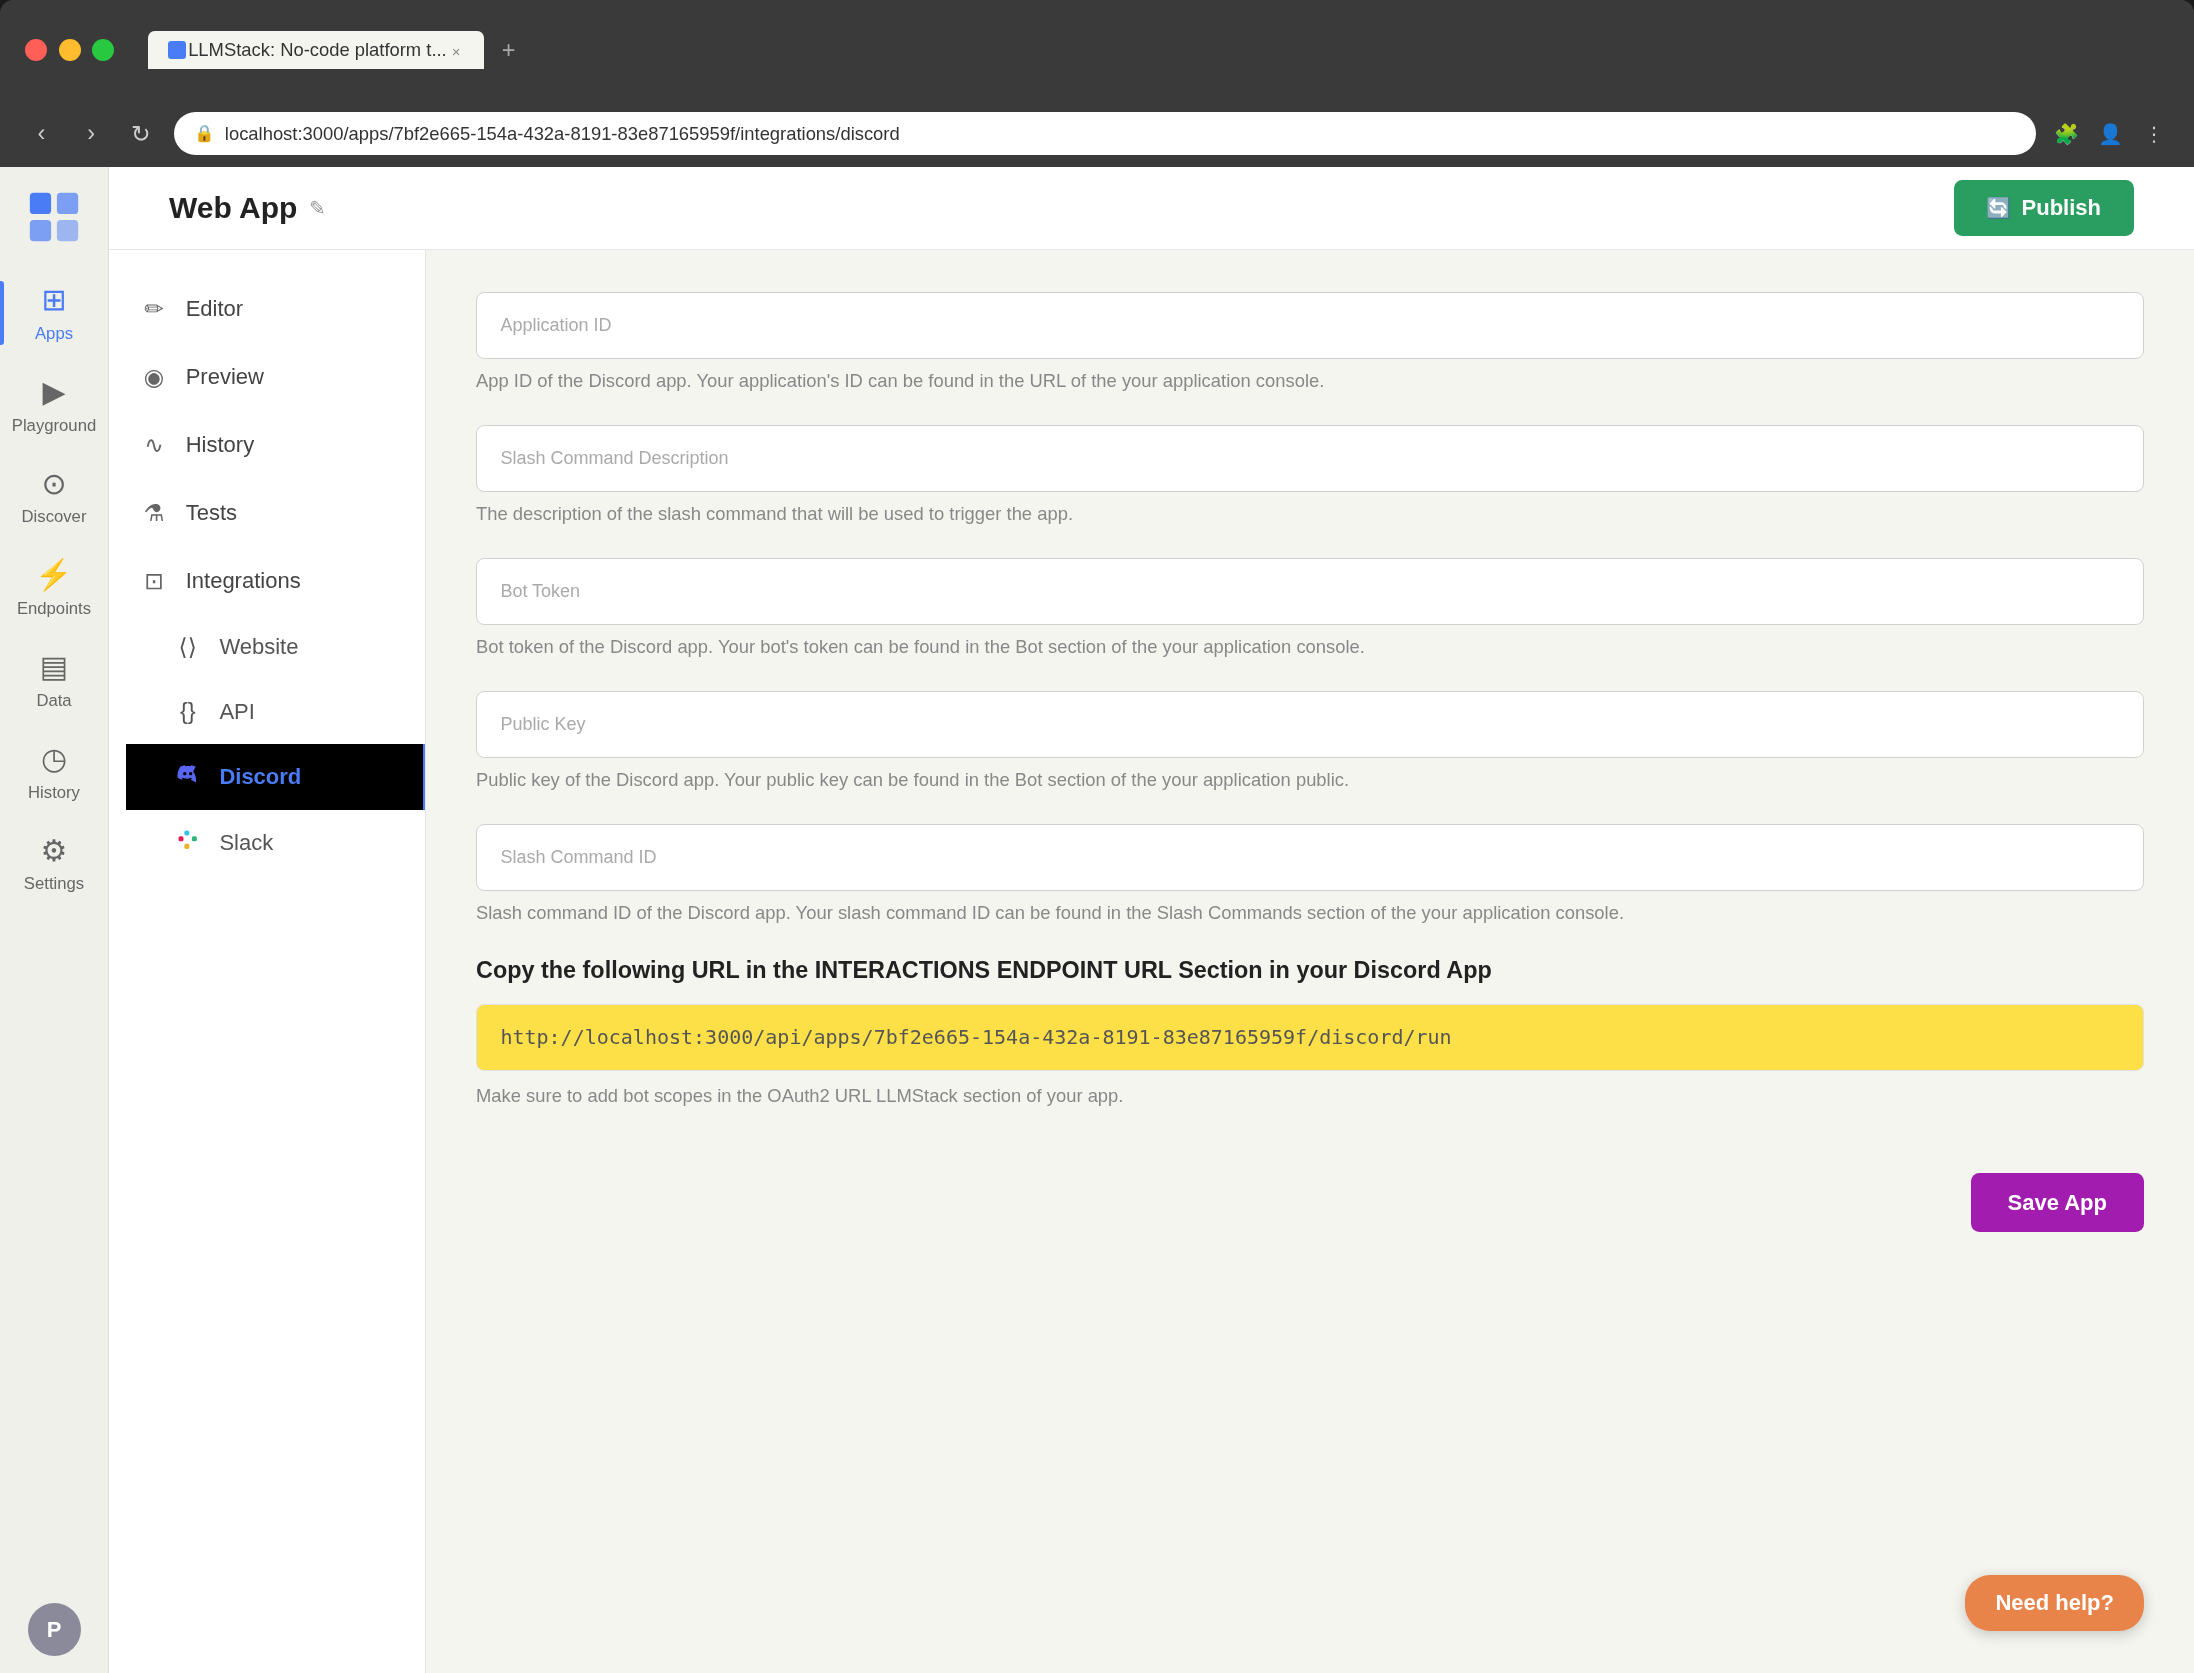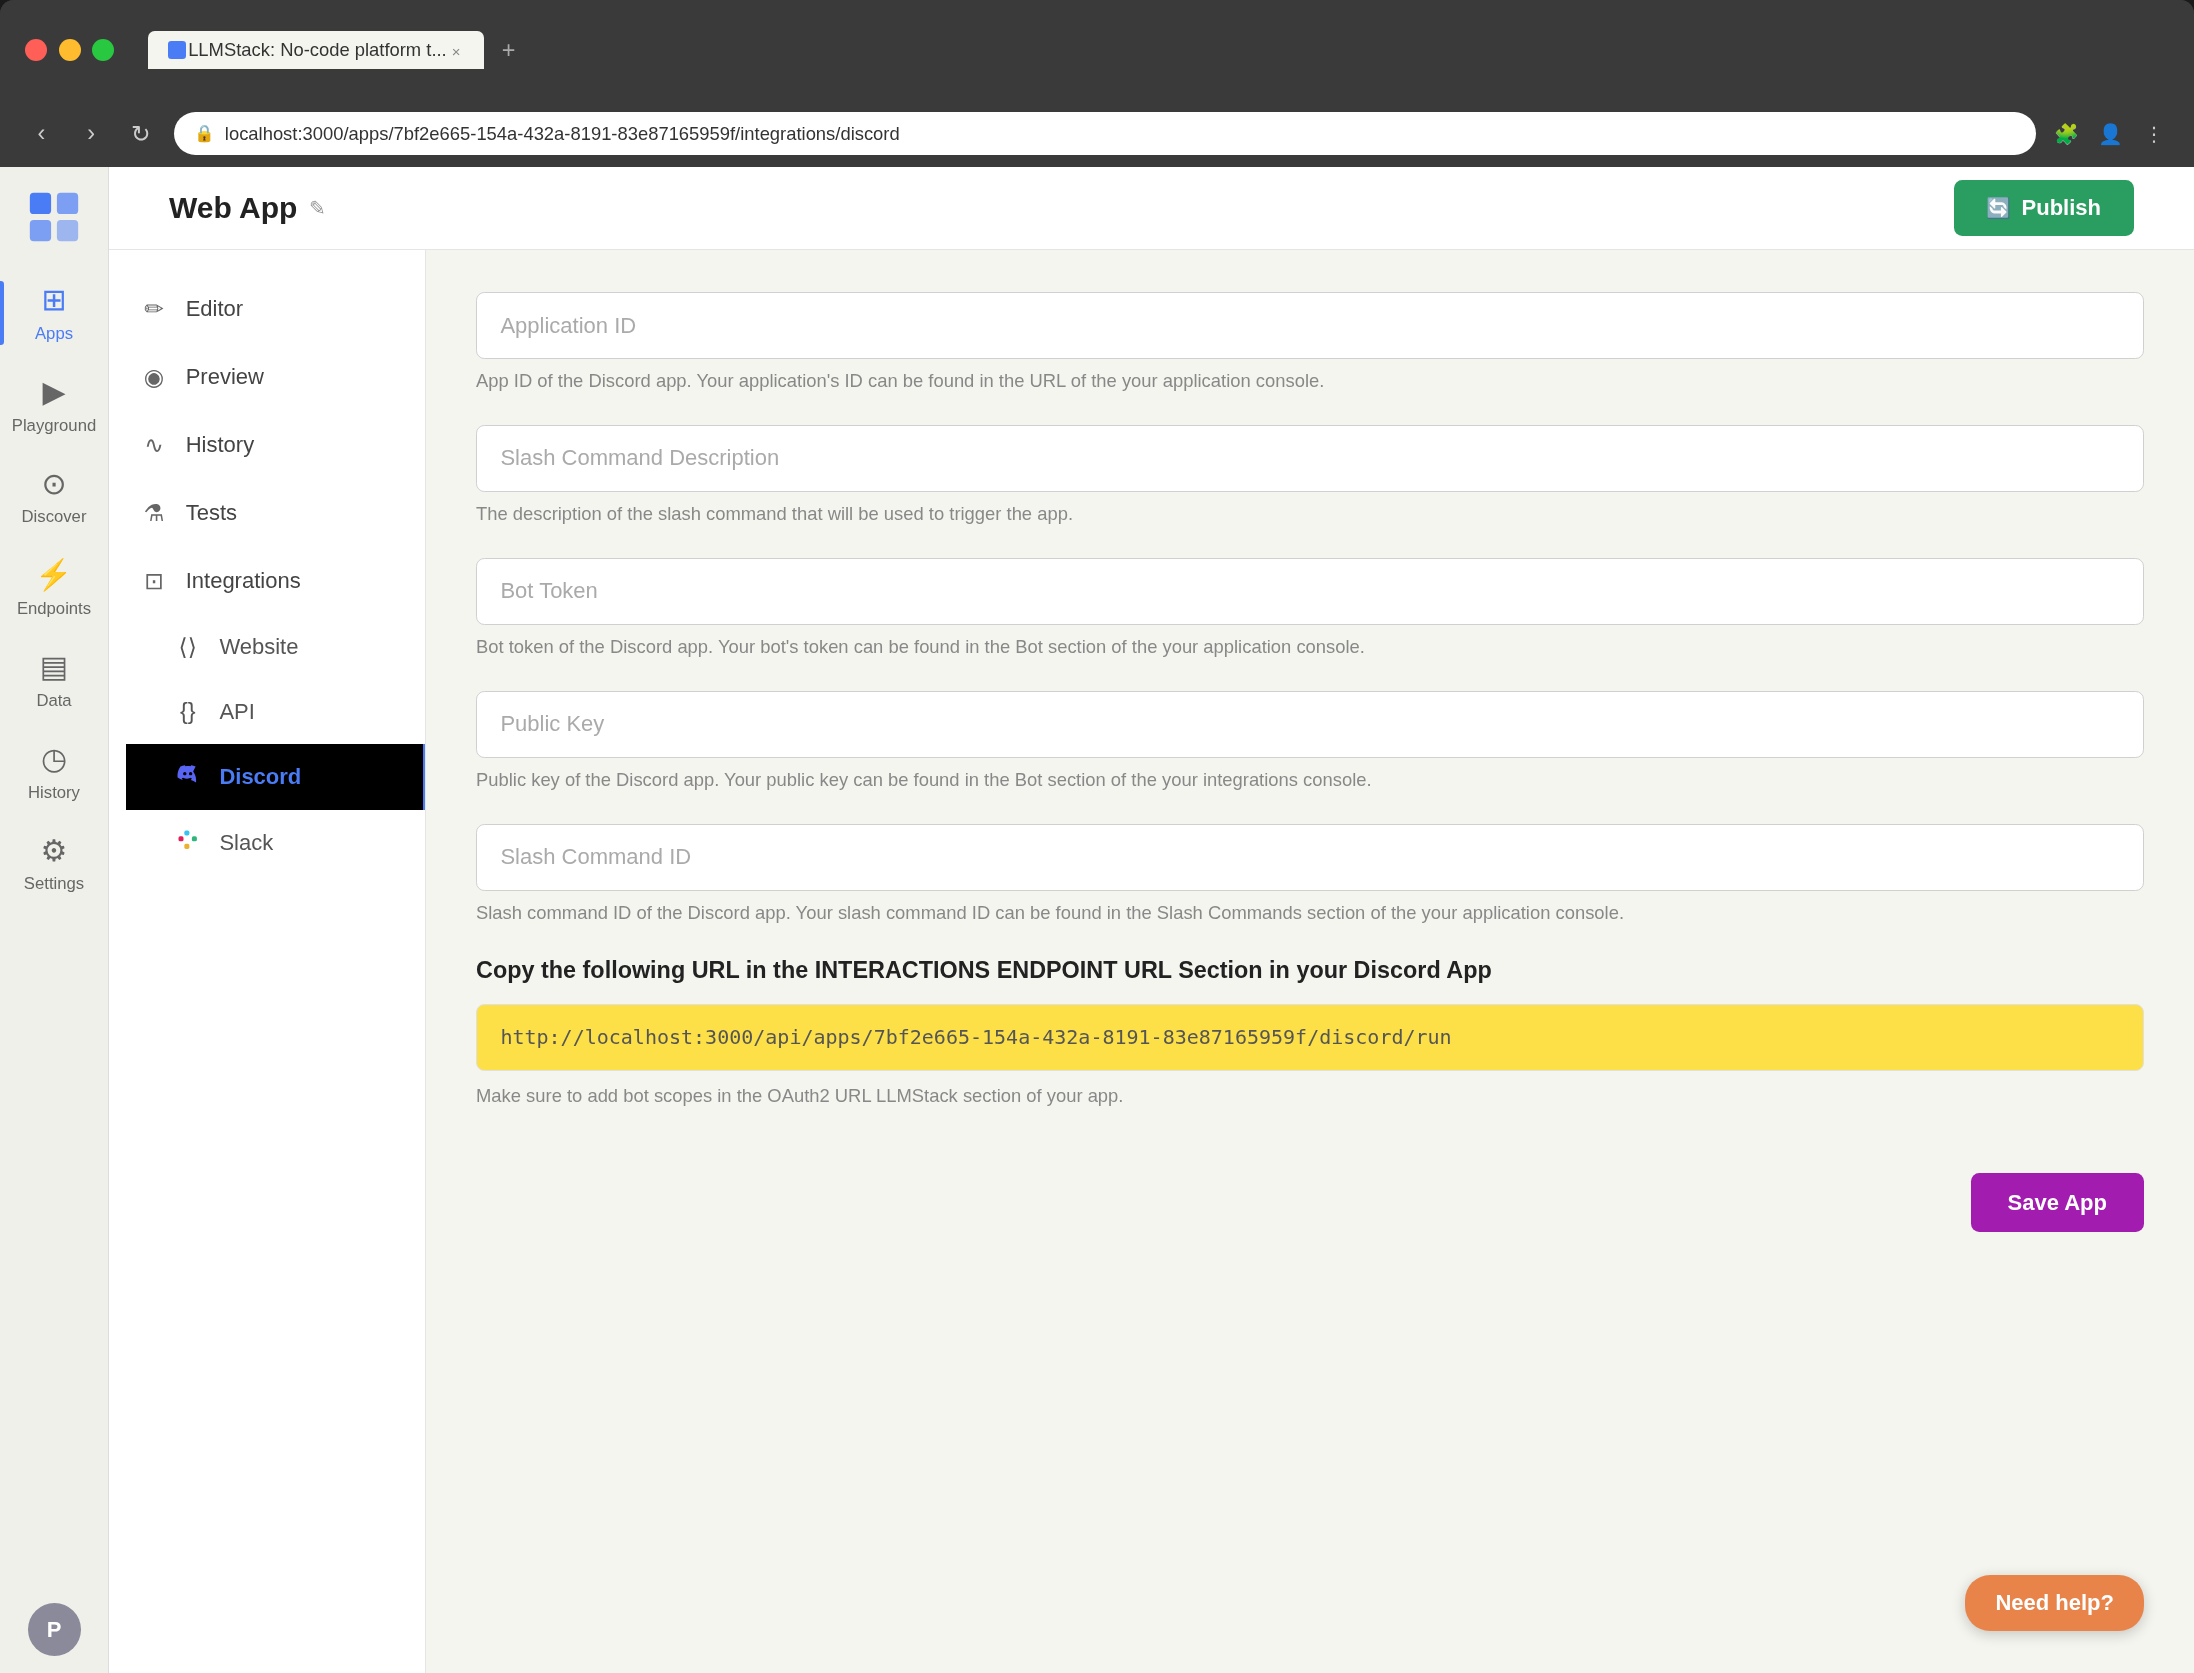--- a/index.html
+++ b/index.html
@@ -62,21 +62,21 @@
     .sidebar-menu-item { display: flex; align-items: center; gap: 16.7px; padding: 20px 30px; cursor: pointer; color: #444; font-size: 22px; }
     .sidebar-menu-icon { font-size: 23.4px; width: 30px; text-align: center; color: #666; }
     .sub-items { padding-left: 16.7px; }
     .sub-item { display: flex; align-items: center; gap: 16.7px; padding: 18.4px 30px 18.4px 47px; cursor: pointer; color: #555; font-size: 22px; }
     .sub-item.active { background: #000000; color: #4a7cf6; font-weight: 700; border-right: 2.5px solid #4a7cf6; }
     .sub-item-icon { width: 30px; font-size: 23.4px; text-align: center; }
 
     
     .form-area { flex: 1; overflow-y: auto; padding: 42px 50px; }
     .form-group { margin-bottom: 30px; }
-    .form-input { width: 100%; height: 67px; border: 1.3px solid #d0d0d0; border-radius: 8.3px; padding: 0 23.4px; font-size: 22px; color: #333; background: white; outline: none; }
+    .form-input { width: 100%; height: 67px; border: 1.3px solid #d0d0d0; border-radius: 8.3px; padding: 0 23.4px; font-size: 18px; color: #333; background: white; outline: none; }
     .form-input::placeholder { color: #aaa; }
     .form-hint { font-size: 18.4px; color: #888; margin-top: 8.3px; line-height: 1.5; }
     .form-section-title { font-size: 23.4px; font-weight: 600; color: #222; margin-bottom: 20px; margin-top: 8.3px; }
     .url-box { width: 100%; height: 67px; background: #fde047; border: 1.3px solid #e0e0e0; border-radius: 8.3px; padding: 0 23.4px; font-size: 20px; color: #555; display: flex; align-items: center; font-family: monospace; }
     .save-btn { background: #a21caf; color: white; border: none; border-radius: 8.3px; padding: 16.7px 37px; font-size: 22px; font-weight: 600; cursor: pointer; float: right; margin-top: 33px; }
     .need-help-btn { position: fixed; bottom: 42px; right: 50px; background: #e8834a; color: white; border: none; border-radius: 25px; padding: 15px 30px; font-size: 22px; font-weight: 600; cursor: pointer; box-shadow: 0 3.3px 13.4px rgba(0,0,0,0.2); }
   </style>
 </head>
 <body>
 
@@ -239,21 +239,21 @@
             <div class="form-hint">The description of the slash command that will be used to trigger the app.</div>
           </div>
 
           <div class="form-group">
             <input class="form-input" type="text" placeholder="Bot Token" style="">
             <div class="form-hint">Bot token of the Discord app. Your bot's token can be found in the Bot section of the your application console.</div>
           </div>
 
           <div class="form-group">
             <input class="form-input" type="text" placeholder="Public Key" style="">
-            <div class="form-hint">Public key of the Discord app. Your public key can be found in the Bot section of the your integrations console.</div>
+            <div class="form-hint">Public key of the Discord app. Your public key can be found in the Bot section of the your application public.</div>
           </div>
 
           <div class="form-group">
             <input class="form-input" type="text" placeholder="Slash Command ID" style="">
             <div class="form-hint">Slash command ID of the Discord app. Your slash command ID can be found in the Slash Commands section of the your application console.</div>
           </div>
 
           <div class="form-group">
             <div class="form-section-title">Copy the following URL in the INTERACTIONS ENDPOINT URL Section in your Discord App</div>
             <div class="url-box">http://localhost:3000/api/apps/7bf2e665-154a-432a-8191-83e87165959f/discord/run</div>

